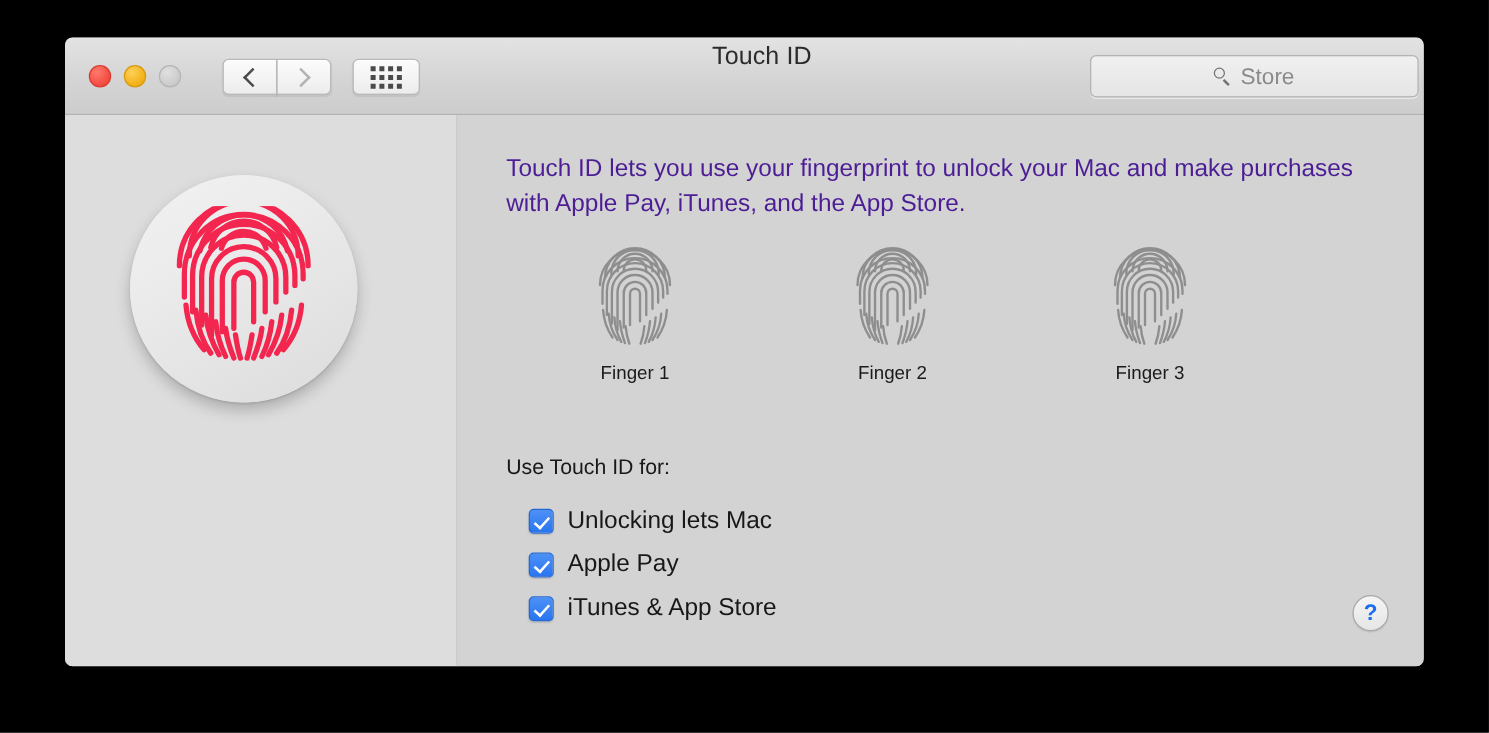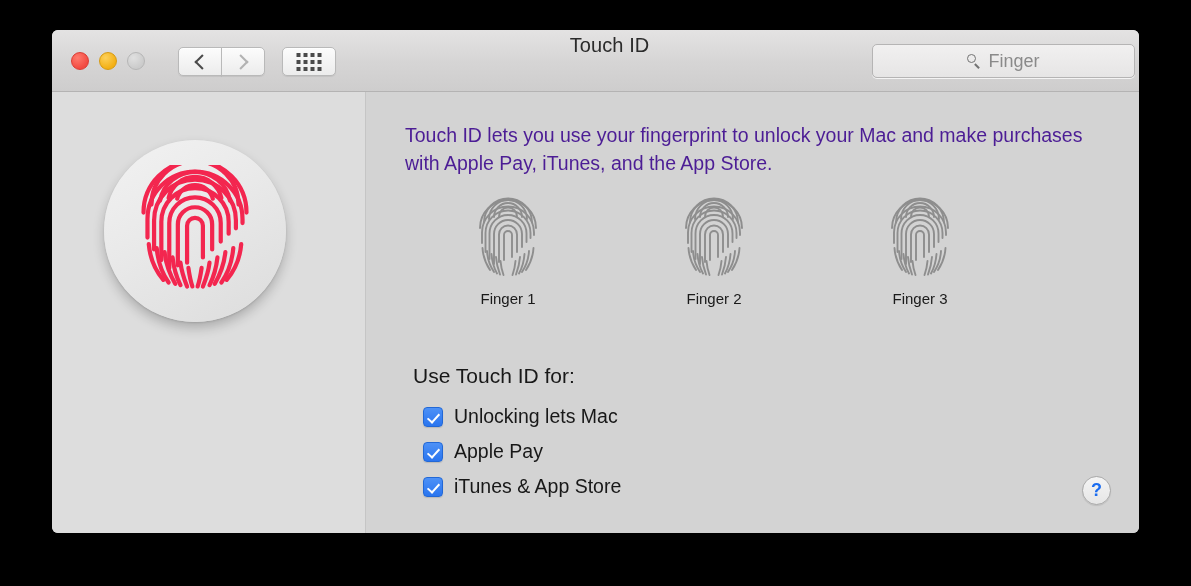--- a/index.html
+++ b/index.html
@@ -175,23 +175,22 @@
   .finger-print { width: 70px; height: 84px; margin: 0 auto; display: block; }
   .finger-label {
     margin-top: 9px;
     font-size: 15px;
     color: #1a1a1a;
   }
 
   #use-label {
     position: absolute;
     left: 39px; top: 272px;
-    font-size: 21px;
+    font-size: 17px;
     color: #181818;
-    margin-left: 8px;
   }
 
   #checkbox-list {
     position: absolute;
     left: 57px; top: 307px;
   }
   .cb-row {
     display: flex; align-items: center;
     height: 35px;
   }
@@ -271,21 +270,21 @@
           <i></i>
           <i></i>
       </span>
     </div>
 
     <div id="win-title">Touch ID</div>
 
     <div id="searchfield">
       <div id="search-inner">
         <span id="search-icon"></span>
-        <span id="search-placeholder">Finger</span>
+        <span id="search-placeholder">Store</span>
       </div>
     </div>
   </div>
 
   <div id="body">
 
     <div id="sidebar">
       <div id="touchid-icon">
         <div id="touchid-disc"></div>
         <svg id="touchid-print" viewBox="0 0 100 100">

